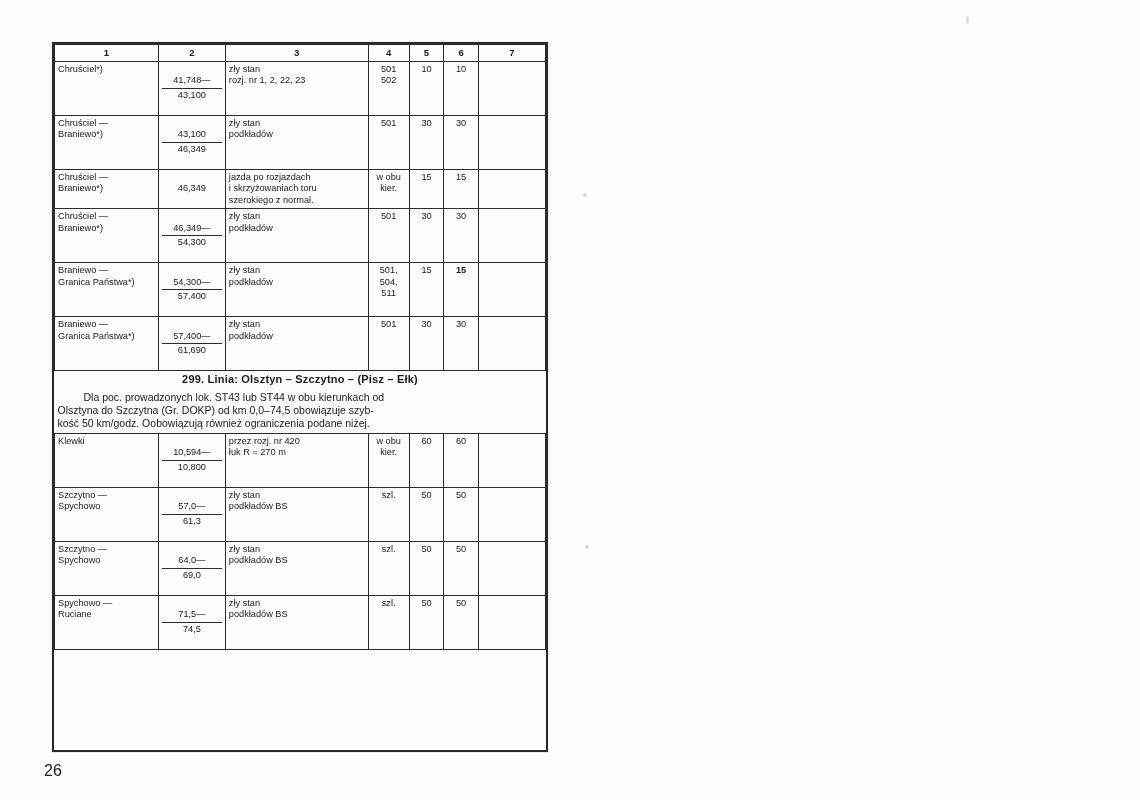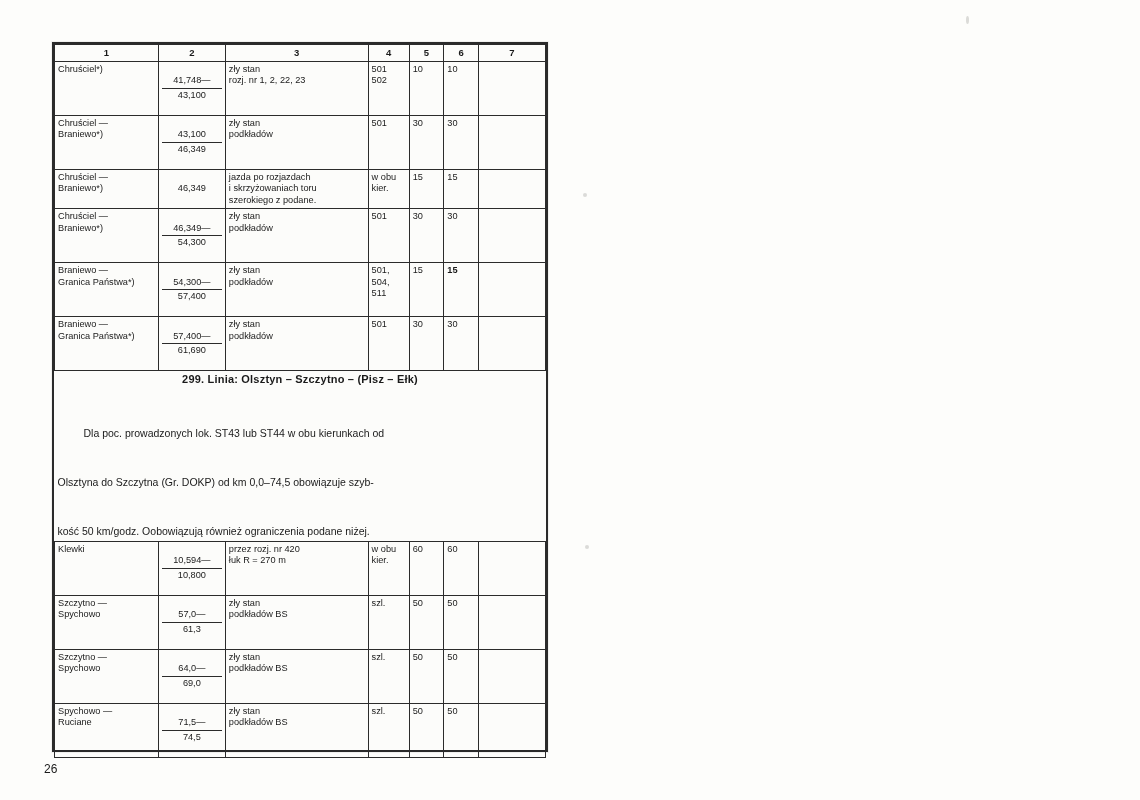--- a/index.html
+++ b/index.html
@@ -42,41 +42,41 @@
   }
   .c1{width:96px;}
   .c2{width:62px;}
   .c3{width:132px;}
   .c4{width:38px;}
   .c5{width:32px;}
   .c6{width:32px;}
   .c7{width:62px;}
   .km{text-align:center;white-space:pre-line;}
   .km .k2{display:block;border-top:1px solid #2b2b2b;margin-top:1px;padding-top:1px;}
-  .ctr{text-align:left;margin-top:8px;}
+  .ctr{text-align:center;margin-top:8px;}
   .sec{
     text-align:center;
     font-weight:bold;
     font-size:11px;
     padding:7px 4px 4px;
     letter-spacing:.2px;
   }
   .note{
     font-size:10.5px;
     padding:1px 10px 6px 10px;
     text-align:justify;
     line-height:1.45;
   }
-  .note .ln{display:block;margin-top:36px;}
+  .note .ln{display:block;}
   .note .ind{text-indent:26px;}
   .small{font-size:8.2px;line-height:1.2;}
   .pageno{
     position:absolute;
     left:44px; top:762px;
-    font-size:12px;
+    font-size:16px;
   }
   .spots{position:absolute;pointer-events:none;}
   .spot{position:absolute;background:#b9b9b5;border-radius:50%;opacity:.5;}
 </style>
 </head>
 <body>
 
 <div class="scan">
   <table class="main">
     <colgroup>
@@ -131,21 +131,21 @@
     </tr>
 
     <tr>
       <td style="white-space:pre-line">Chruściel —
 Braniewo*)</td>
       <td class="km">
         <span>46,349</span>
       </td>
       <td style="white-space:pre-line">jazda po rozjazdach
 i skrzyżowaniach toru
-szerokiego z podane.</td>
+szerokiego z normal.</td>
       <td class="ctr" style="white-space:pre-line">w obu
 kier.</td>
       <td class="ctr">15</td>
       <td class="ctr">15</td>
       <td class="small" style="white-space:pre-line"></td>
     </tr>
 
     <tr>
       <td style="white-space:pre-line">Chruściel —
 Braniewo*)</td>

